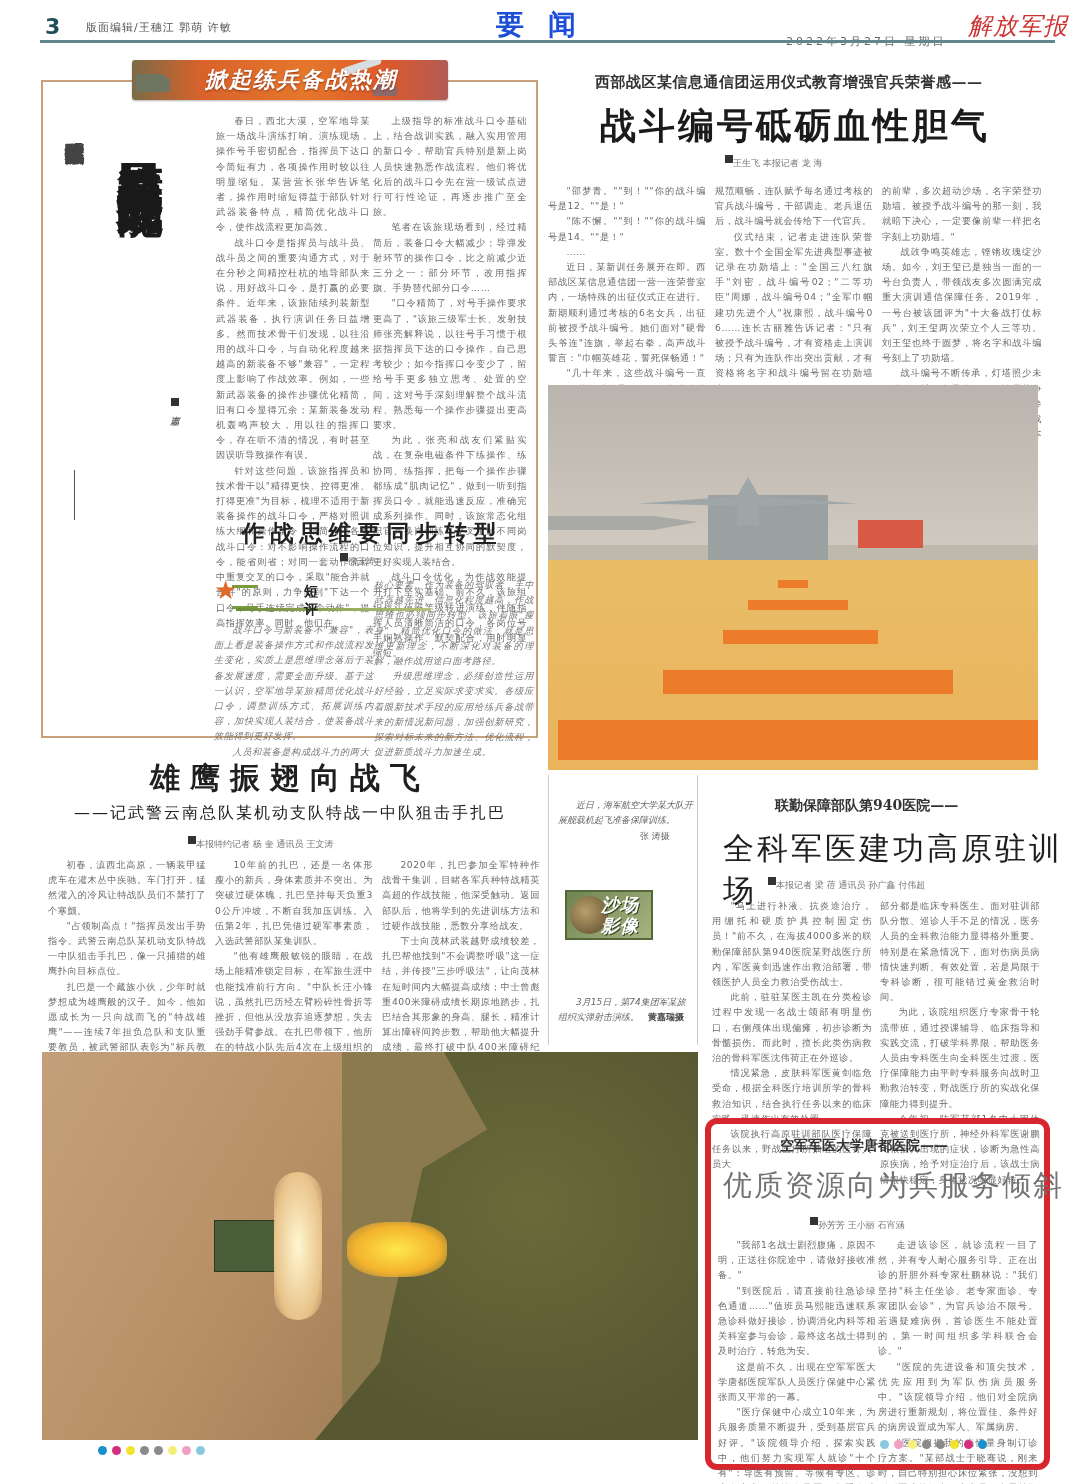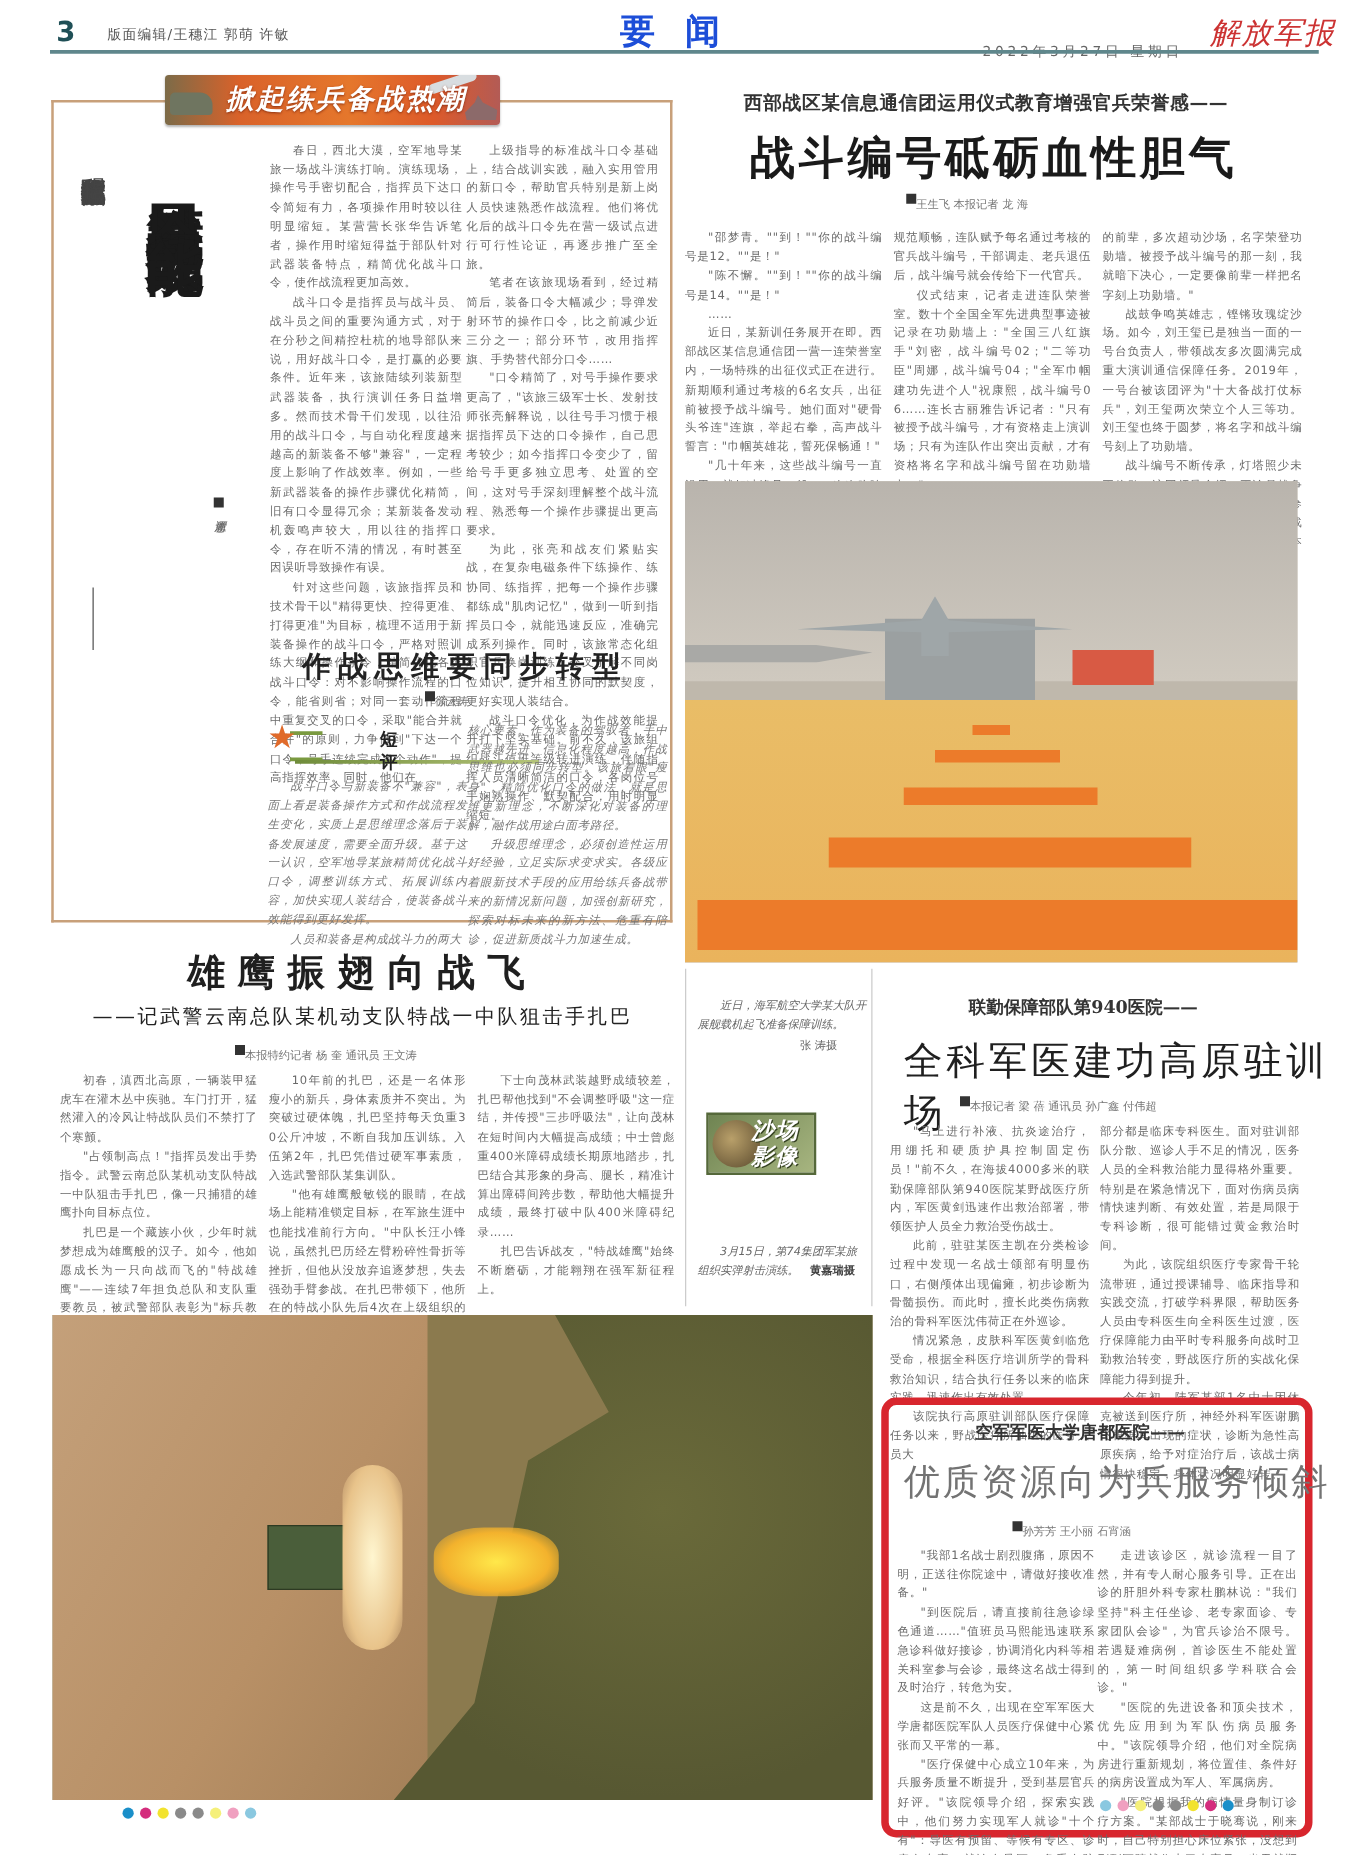--- a/index.html
+++ b/index.html
@@ -15,21 +15,21 @@
   .editors{left:86px;top:20px;font-size:11px;color:#555;letter-spacing:1px}
   .section-title{left:496px;top:6px;font-size:28px;font-weight:bold;color:#1d4ed8;letter-spacing:24px}
   .pub-date{left:786px;top:34px;font-size:11px;color:#666;letter-spacing:3px}
   .paper-logo{left:968px;top:10px;font-size:24px;color:#c33;font-style:italic;font-family:"DejaVu Serif",serif;letter-spacing:1px}
   .mast-rule{left:40px;top:40px;width:1015px;height:3px;background:#5f878c}
 
   
   .feature-box{left:41px;top:80px;width:497px;height:658px;border:2px solid #c8a07a;border-top:none}
   .feature-box-top-l{left:41px;top:80px;width:92px;height:2px;background:#c8a07a}
   .feature-box-top-r{left:397px;top:80px;width:141px;height:2px;background:#c8a07a}
-  .banner{left:132px;top:60px;width:268px;height:40px;border-radius:3px;
+  .banner{left:132px;top:60px;width:316px;height:40px;border-radius:3px;
     background:linear-gradient(90deg,#7c6b48 0%,#d9622a 22%,#e5772c 55%,#dd5a2a 80%,#b35b55 100%);
     box-shadow:0 1px 2px rgba(0,0,0,.3);overflow:hidden}
   .banner-text{left:0;top:0;width:100%;text-align:center;line-height:40px;font-size:22px;font-weight:bold;color:#fff;font-style:italic;letter-spacing:2px;padding-left:22px;text-shadow:0 1px 2px #8a3010}
   .banner-tank{left:4px;top:14px;width:34px;height:18px;background:#6f7560;border-radius:4px 10px 3px 3px}
   .banner-plane{left:210px;top:2px;width:40px;height:8px;background:#d8dde0;transform:rotate(-18deg);border-radius:4px}
   .banner-ship{left:240px;top:16px;width:26px;height:20px;background:#8c6a6a;clip-path:polygon(0 70%,30% 30%,40% 0,55% 30%,100% 60%,95% 100%,5% 100%)}
 
   .vert-sub{left:64px;top:128px;width:22px;font-size:20px;line-height:22px;color:#444;font-family:"DejaVu Serif",serif;writing-mode:vertical-rl}
   .vert-sub-dash{left:74px;top:470px;width:1px;height:50px;background:#555}
   .vert-title{left:106px;top:126px;width:60px;font-size:46px;line-height:51px;font-weight:900;color:#1a1a1a;writing-mode:vertical-rl;letter-spacing:1px}
@@ -156,21 +156,21 @@
   <div class="abs star">★</div>
   <div class="abs short-tag-line"></div>
   <div class="abs short-tag-label">短评</div>
 </div>
 <div class="abs body-text italic col-s1">
   <p>战斗口令与新装备不"兼容"，表面上看是装备操作方式和作战流程发生变化，实质上是思维理念落后于装备发展速度，需要全面升级。基于这一认识，空军地导某旅精简优化战斗口令，调整训练方式、拓展训练内容，加快实现人装结合，使装备战斗效能得到更好发挥。</p>
   <p>人员和装备是构成战斗力的两大</p>
 </div>
 <div class="abs body-text italic col-s2">
   <p style="text-indent:0">核心要素。作为装备的驾驭者，手中武器越先进、信息化程度越高，作战思维也必须同步转型。该旅着眼"瘦身"，精简优化口令的做法，就是思维更新理念，不断深化对装备的理解，融作战用途白面考路径。</p>
-  <p>升级思维理念，必须创造性运用好经验，立足实际求变求实。各级应着眼新技术手段的应用给练兵备战带来的新情况新问题，加强创新研究，探索对标未来的新方法、危重有陪诊，促进新质战斗力加速生成。</p>
+  <p>升级思维理念，必须创造性运用好经验，立足实际求变求实。各级应着眼新技术手段的应用给练兵备战带来的新情况新问题，加强创新研究，探索对标未来的新方法、优化流程，促进新质战斗力加速生成。</p>
 </div>
 
 <div class="abs r-kicker">西部战区某信息通信团运用仪式教育增强官兵荣誉感——</div>
 <div class="abs r-title">战斗编号砥砺血性胆气</div>
 <div class="abs r-byline"><span class="byline-mark"></span><span>王生飞  本报记者  龙  海</span></div>
 <div class="abs body-text col-r1">
   <p>"邵梦青。""到！""你的战斗编号是12。""是！"</p>
   <p>"陈不懈。""到！""你的战斗编号是14。""是！"</p>
   <p>……</p>
   <p>近日，某新训任务展开在即。西部战区某信息通信团一营一连荣誉室内，一场特殊的出征仪式正在进行。新期顺利通过考核的6名女兵，出征前被授予战斗编号。她们面对"硬骨头爷连"连旗，举起右拳，高声战斗誓言："巾帼英雄花，誓死保畅通！"</p>
@@ -208,20 +208,21 @@
 <div class="abs body-text col-x1">
   <p>初春，滇西北高原，一辆装甲猛虎车在灌木丛中疾驰。车门打开，猛然灌入的冷风让特战队员们不禁打了个寒颤。</p>
   <p>"占领制高点！"指挥员发出手势指令。武警云南总队某机动支队特战一中队狙击手扎巴，像一只捕猎的雄鹰扑向目标点位。</p>
   <p>扎巴是一个藏族小伙，少年时就梦想成为雄鹰般的汉子。如今，他如愿成长为一只向战而飞的"特战雄鹰"——连续7年担负总队和支队重要教员，被武警部队表彰为"标兵教练员""优秀共产党员"，培养出数百名特战尖兵；荣立个人二等功1次、三等功2次。</p>
 </div>
 <div class="abs body-text col-x2">
   <p>10年前的扎巴，还是一名体形瘦小的新兵，身体素质并不突出。为突破过硬体魄，扎巴坚持每天负重30公斤冲坡，不断自我加压训练。入伍第2年，扎巴凭借过硬军事素质，入选武警部队某集训队。</p>
   <p>"他有雄鹰般敏锐的眼睛，在战场上能精准锁定目标，在军旅生涯中也能找准前行方向。"中队长汪小锋说，虽然扎巴历经左臂粉碎性骨折等挫折，但他从没放弃追逐梦想，失去强劲手臂参战。在扎巴带领下，他所在的特战小队先后4次在上级组织的军事比武中夺得团体冠军，7名队员被武警部队表彰为"极限训练勇士"。</p>
 </div>
 <div class="abs body-text col-x3">
+  <p>2020年，扎巴参加全军特种作战骨干集训，目睹各军兵种特战精英高超的作战技能，他深受触动。返回部队后，他将学到的先进训练方法和过硬作战技能，悉数分享给战友。</p>
   <p>下士向茂林武装越野成绩较差，扎巴帮他找到"不会调整呼吸"这一症结，并传授"三步呼吸法"，让向茂林在短时间内大幅提高成绩；中士曾彪重400米障碍成绩长期原地踏步，扎巴结合其形象的身高、腿长，精准计算出障碍间跨步数，帮助他大幅提升成绩，最终打破中队400米障碍纪录……</p>
   <p>扎巴告诉战友，"特战雄鹰"始终不断磨砺，才能翱翔在强军新征程上。</p>
 </div>
 
 <div class="abs cap-box"></div>
 <div class="abs cap1" style="text-indent:2em">近日，海军航空大学某大队开展舰载机起飞准备保障训练。</div>
 <div class="abs cap1-author">张  涛摄</div>
 <div class="abs shachang">
   <div class="abs sc-globe"></div>
   <div class="abs sc-text">

